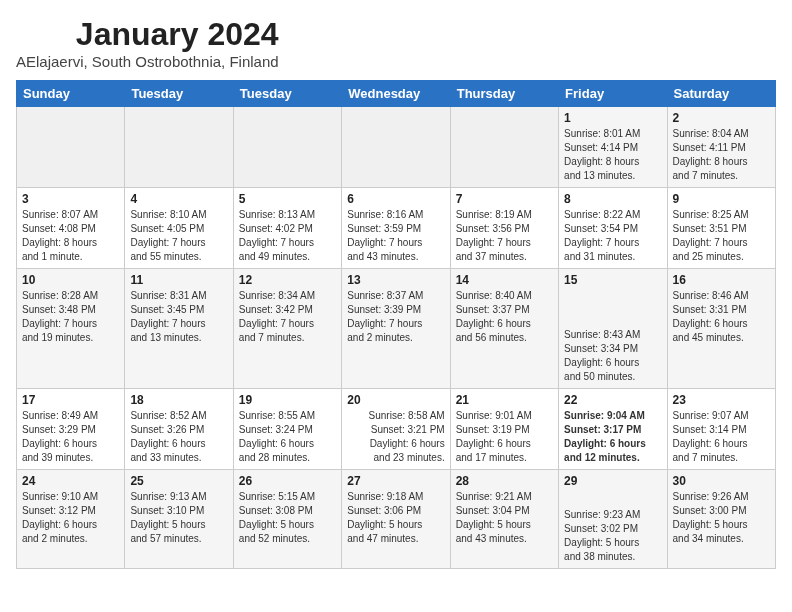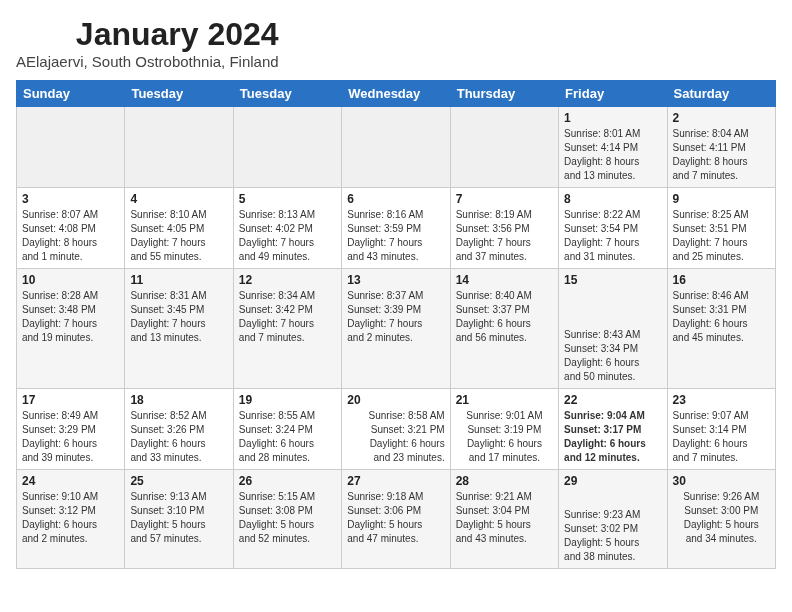--- a/index.html
+++ b/index.html
@@ -255,21 +255,21 @@
         </td>
         <td>
           <span class="day-number">20</span>
           <div class="day-info" style="white-space: pre-line; text-align: right;">Sunrise: 8:58 AM
 Sunset: 3:21 PM
 Daylight: 6 hours
 and 23 minutes.</div>
         </td>
         <td>
           <span class="day-number">21</span>
-          <div class="day-info" style="white-space: pre-line; text-align: center;">Sunrise: 9:01 AM
+          <div class="day-info" style="white-space: pre-line;">Sunrise: 9:01 AM
 Sunset: 3:19 PM
 Daylight: 6 hours
 and 17 minutes.</div>
         </td>
         <td>
           <span class="day-number">22</span>
           <div class="day-info" style="white-space: pre-line; font-weight: bold;">Sunrise: 9:04 AM
 Sunset: 3:17 PM
 Daylight: 6 hours
 and 12 minutes.</div>
@@ -320,20 +320,20 @@
         </td>
         <td>
           <span class="day-number">29</span>
           <div class="day-info" style="white-space: pre-line; margin-top: 20px;">Sunrise: 9:23 AM
 Sunset: 3:02 PM
 Daylight: 5 hours
 and 38 minutes.</div>
         </td>
         <td>
           <span class="day-number">30</span>
-          <div class="day-info" style="white-space: pre-line; text-align: center;">Sunrise: 9:26 AM
+          <div class="day-info" style="white-space: pre-line;">Sunrise: 9:26 AM
 Sunset: 3:00 PM
 Daylight: 5 hours
 and 34 minutes.</div>
         </td>
       </tr>
     </tbody>
 </table>
 
 </body></html>

